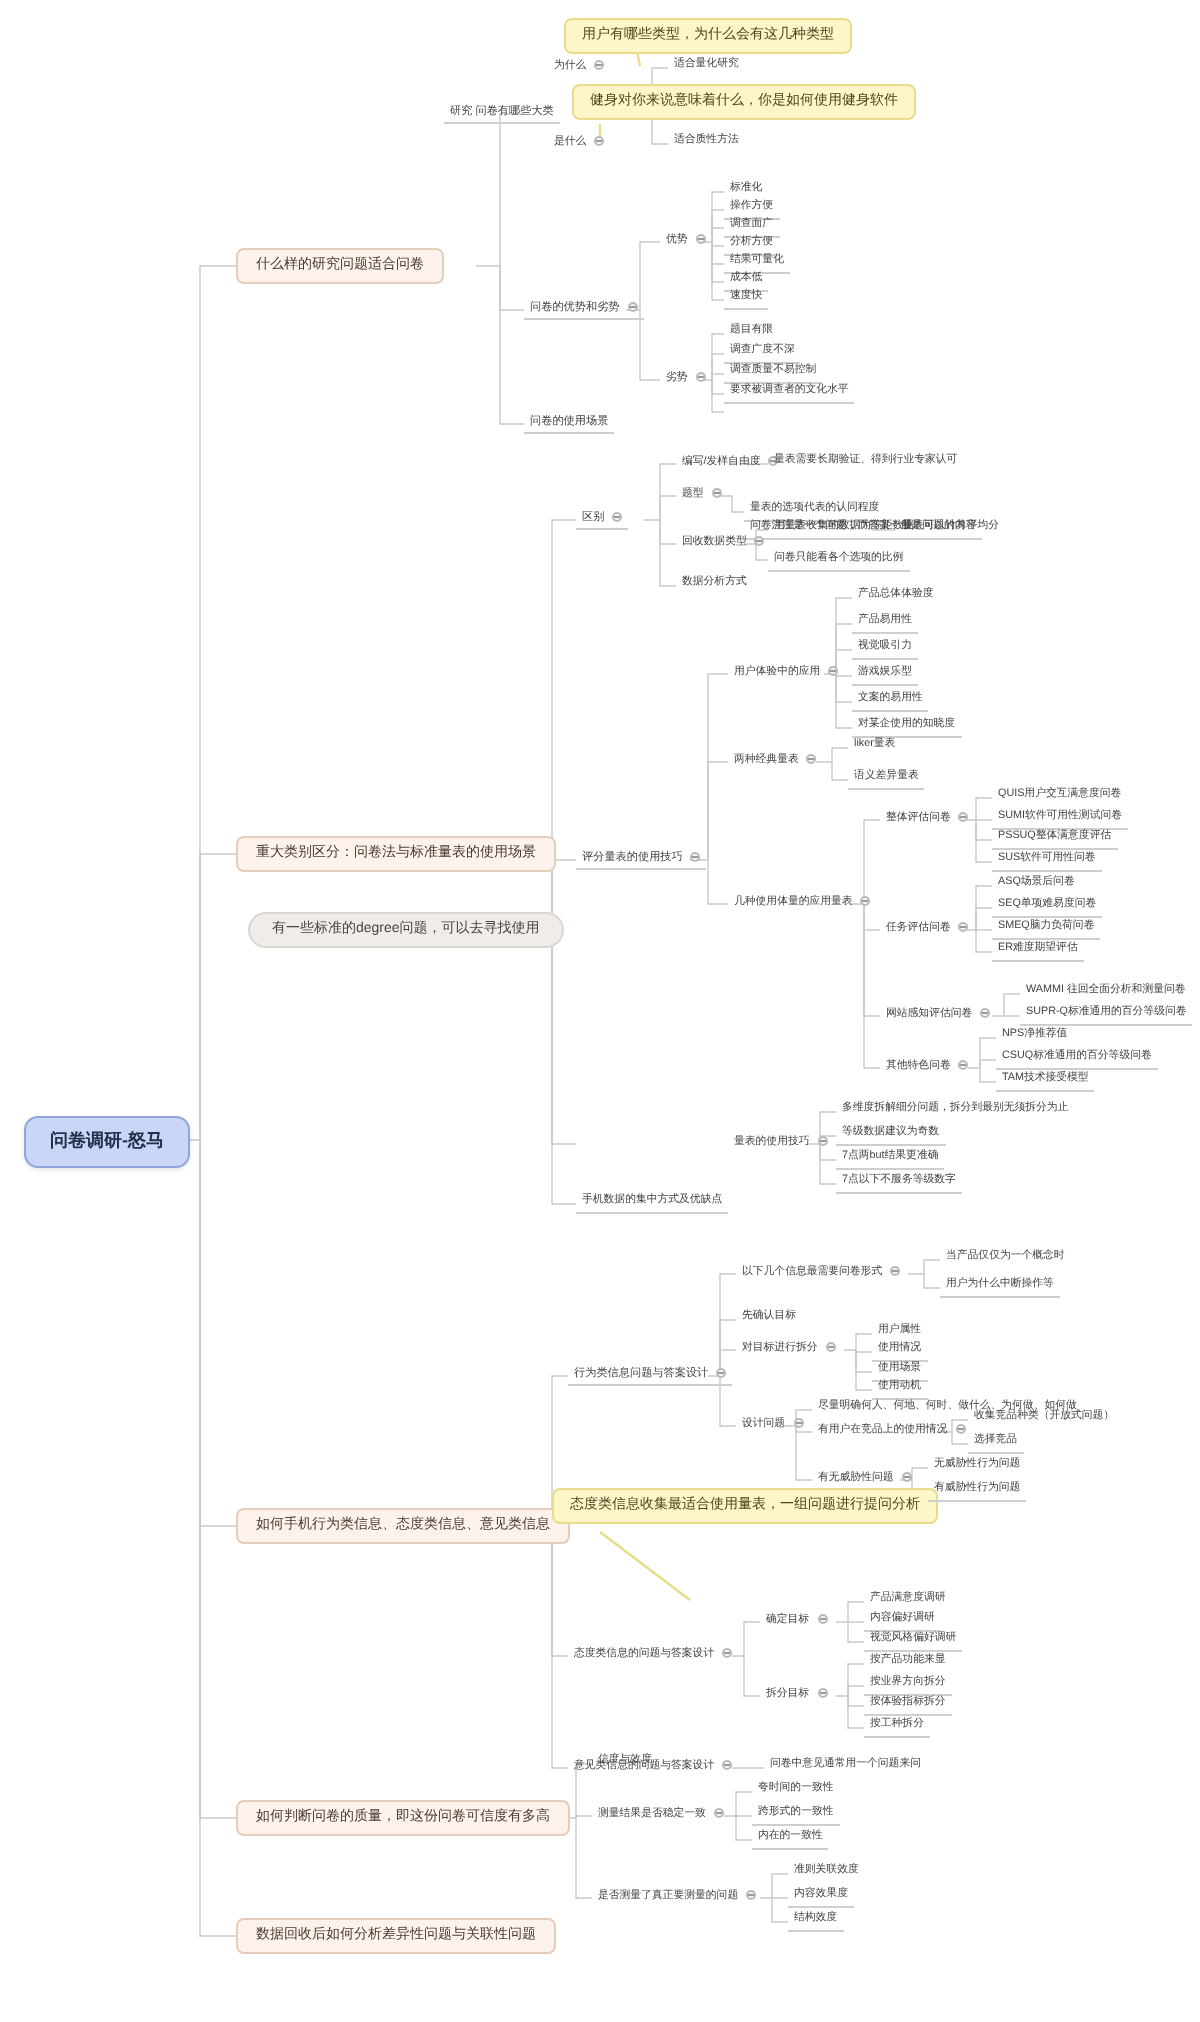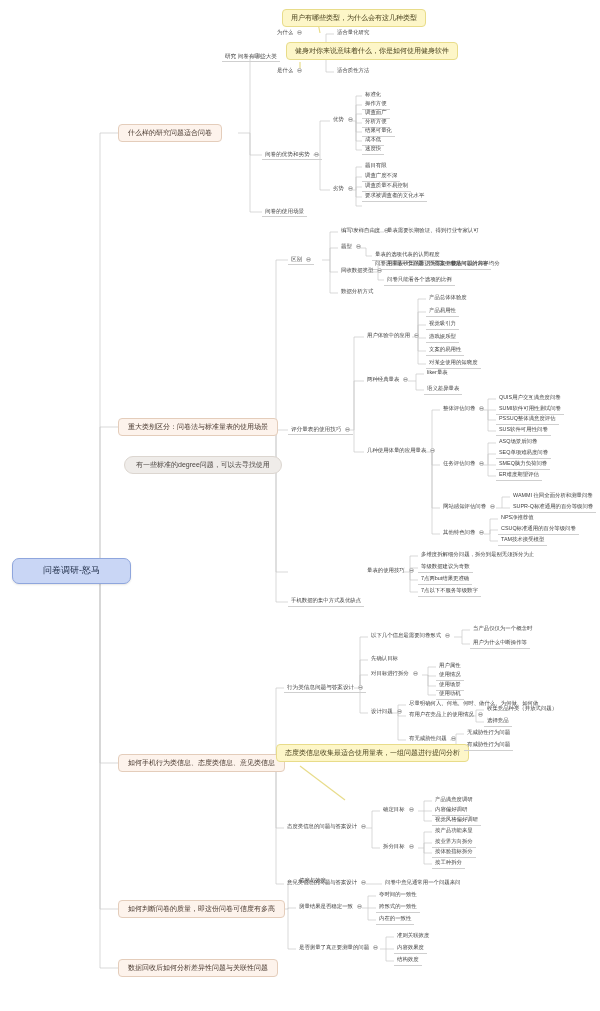--- a/index.html
+++ b/index.html
@@ -25,23 +25,23 @@
     position: absolute;
     white-space: nowrap;
     line-height: 1.1;
     color: #3c3c3c;
   }
   
   .n-root {
     background: #c9d6f5;
     border: 1px solid #8fa6dd;
     border-radius: 7px;
-    padding: 7px 30px;
+    padding: 7px 12px;
     font-size: 9px;
-    font-weight: normal;
+    font-weight: bold;
     color: #24324d;
     box-shadow: 0 1px 2px rgba(0,0,0,.10);
   }
   
   .n-l1 {
     background: #fdf3ec;
     border: 1px solid #e4cdbb;
     border-radius: 4px;
     padding: 4px 9px;
     font-size: 7px;

